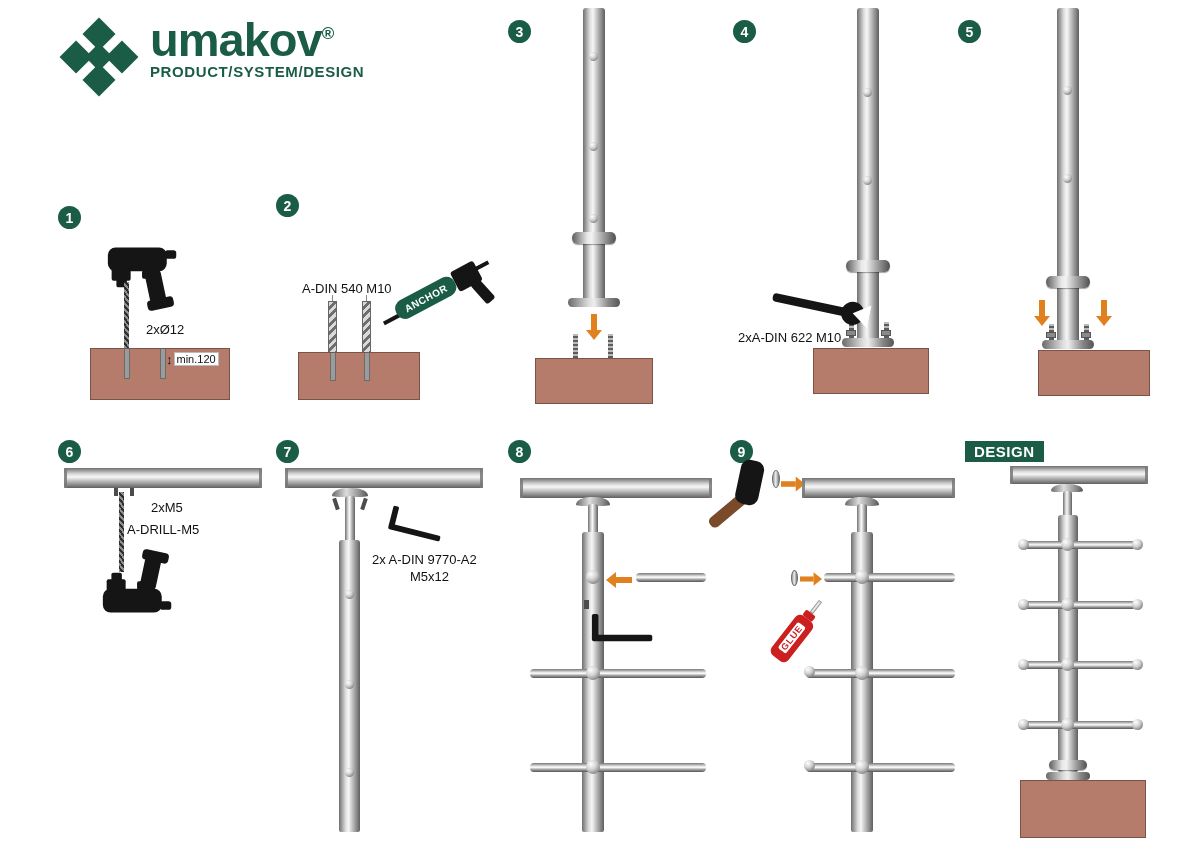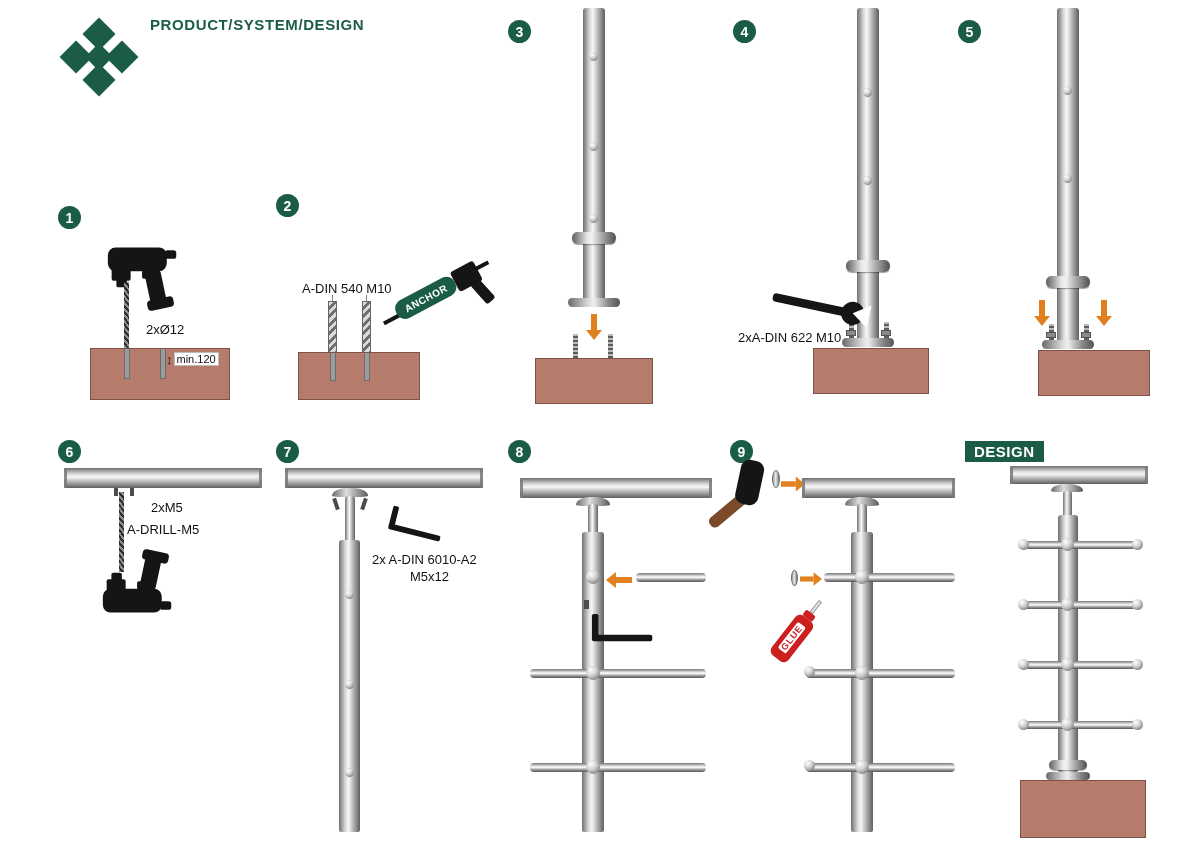--- a/index.html
+++ b/index.html
@@ -80,20 +80,21 @@
   <div class="logo">
     <svg class="logo-icon" viewBox="0 0 100 100">
       <rect x="16" y="16" width="68" height="68" transform="rotate(45 50 50)" fill="#1a5c46"></rect>
       <g stroke="#fff" stroke-width="11">
         <line x1="18" y1="18" x2="82" y2="82"></line>
         <line x1="82" y1="18" x2="18" y2="82"></line>
       </g>
       <rect x="38" y="38" width="24" height="24" transform="rotate(45 50 50)" fill="#1a5c46"></rect>
     </svg>
     <div>
+      <div class="brand"><span>umakov</span><span class="reg">®</span></div>
       <div class="tagline">PRODUCT/SYSTEM/DESIGN</div>
     </div>
   </div>
 
   <div class="step">
     <div class="badge" style="left:58px;top:206px">1</div>
     <svg class="tool" style="left:100px;top:236px;width:86px;height:76px" viewBox="0 0 90 80">
       <g fill="#151515">
         <rect x="8" y="12" width="62" height="25" rx="8"></rect>
         <rect x="68" y="15" width="12" height="9" rx="3"></rect>
@@ -230,21 +231,21 @@
     <div class="post" style="left:339px;top:540px;width:21px;height:292px"></div>
     <div class="hole" style="left:345px;top:590px;width:9px;height:9px"></div>
     <div class="hole" style="left:345px;top:680px;width:9px;height:9px"></div>
     <div class="hole" style="left:345px;top:768px;width:9px;height:9px"></div>
     <svg class="tool" style="left:388px;top:508px;width:58px;height:34px;transform:rotate(14deg)" viewBox="0 0 70 36">
       <g fill="#151515">
         <rect x="2" y="2" width="7" height="26" rx="2"></rect>
         <rect x="2" y="24" width="64" height="7" rx="2"></rect>
       </g>
     </svg>
-    <div class="label" style="left:372px;top:552px">2x A-DIN 6010-A2</div>
+    <div class="label" style="left:372px;top:552px">2x A-DIN 9770-A2</div>
     <div class="label" style="left:410px;top:569px">M5x12</div>
   </div>
 
   <div class="step">
     <div class="badge" style="left:508px;top:440px">8</div>
     <div class="rail" style="left:520px;top:478px;width:192px;height:20px"></div>
     <div class="saddle" style="left:576px;top:497px;width:34px;height:9px"></div>
     <div class="neck" style="left:588px;top:504px;width:10px;height:30px"></div>
     <div class="post" style="left:582px;top:532px;width:22px;height:300px"></div>
     <div class="hole" style="left:586px;top:570px;width:14px;height:14px"></div>

